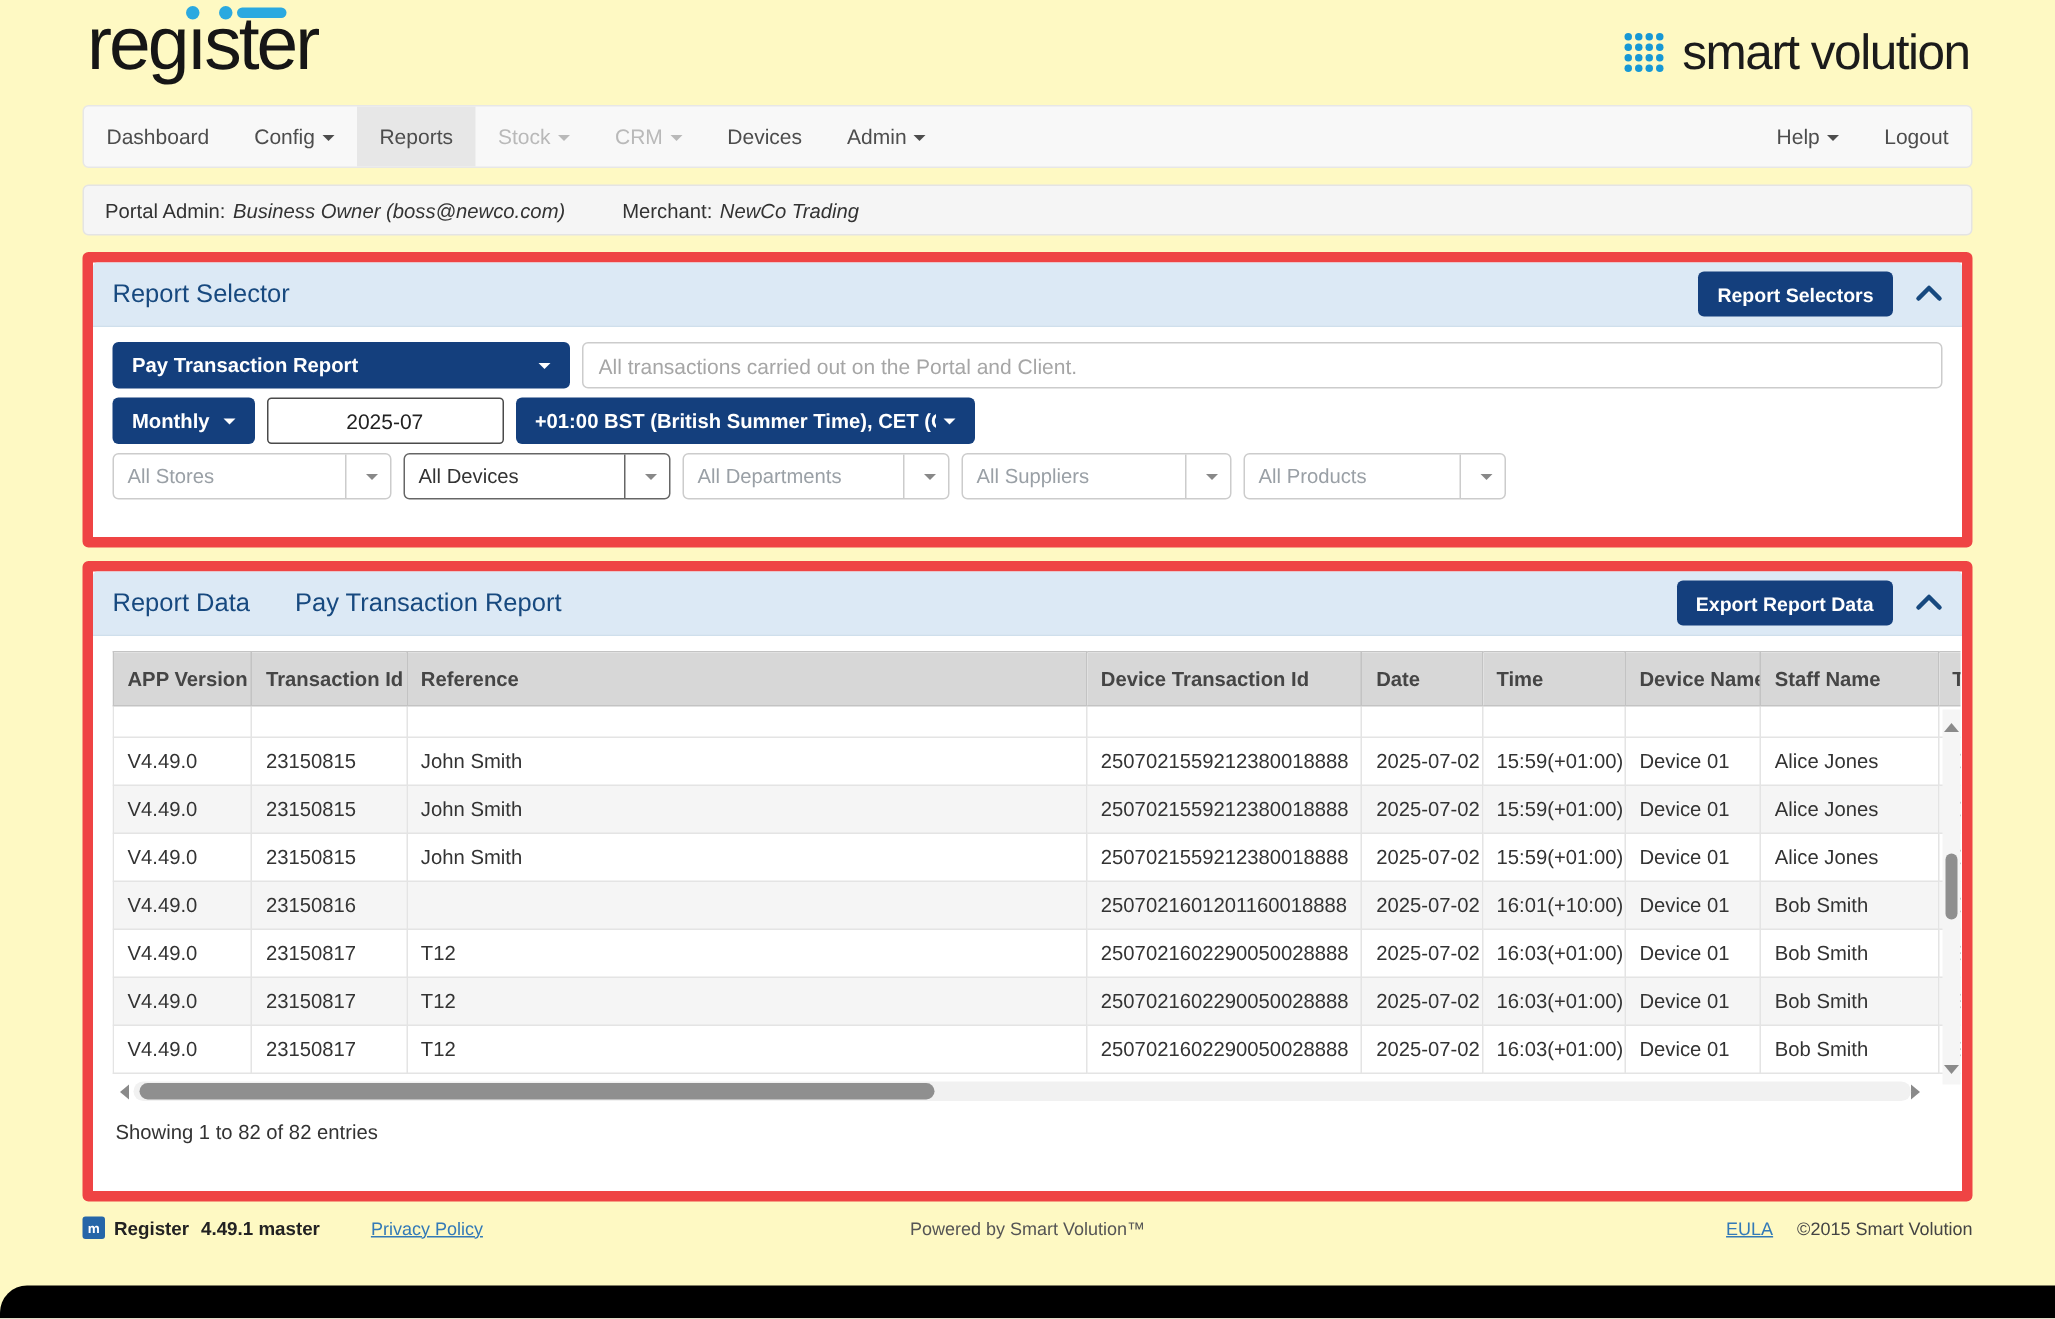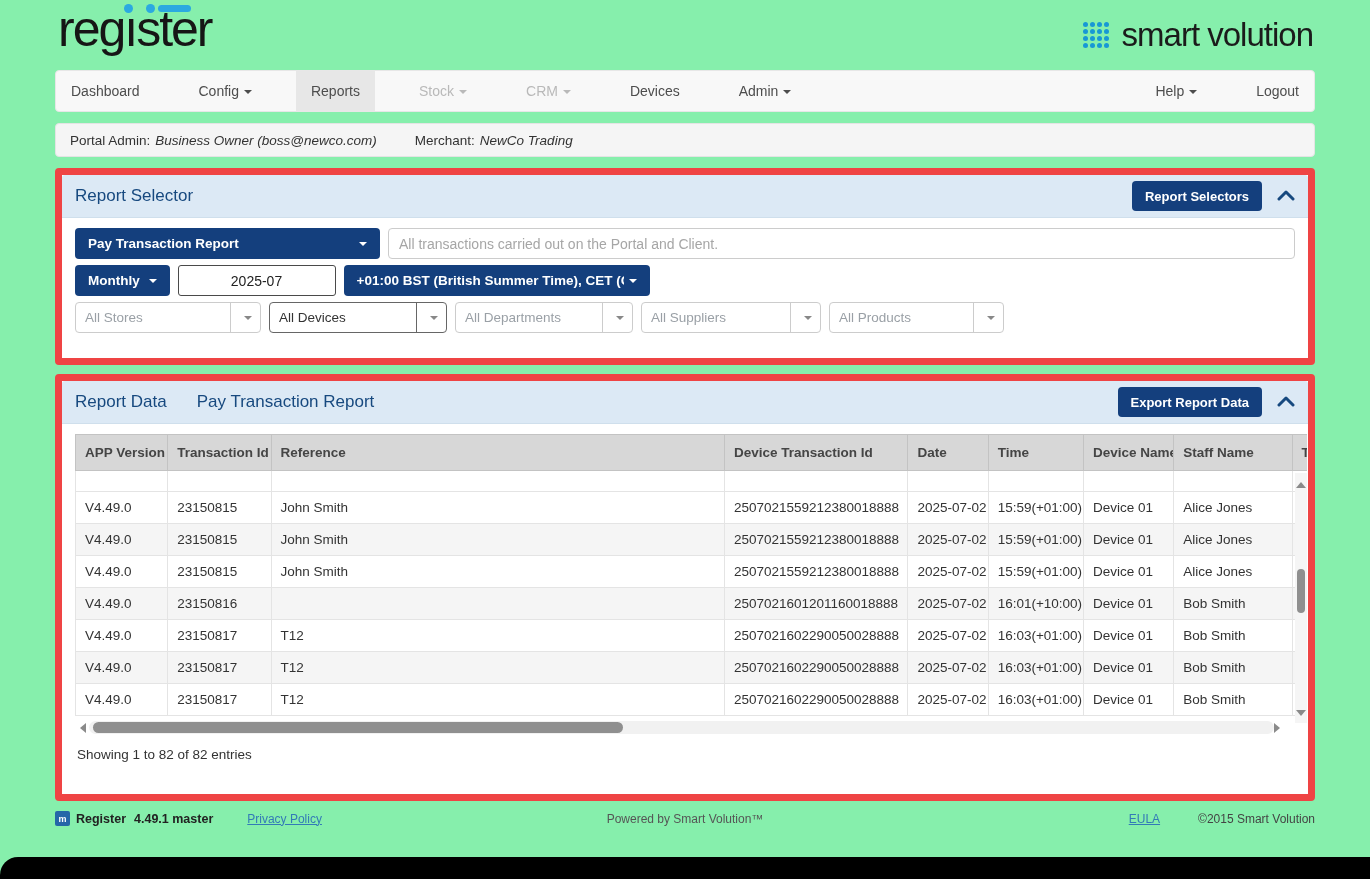--- a/index.html
+++ b/index.html
@@ -1,32 +1,32 @@
 <!DOCTYPE html>
 <html><head>
 <meta charset="utf-8">
 <title>Register - Reports</title>
 <style>
   * { margin:0; padding:0; box-sizing:border-box; }
   html,body { background:#fff; }
   body { font-family:"Liberation Sans", sans-serif; }
-  .page { position:relative; width:1370px; height:879px; background:#86efac; overflow:hidden; }
+  .page { position:relative; width:1370px; height:879px; background:#fef9c3; overflow:hidden; }
 
   
   .logo-register { position:absolute; left:58px; top:0px; font-size:50px; letter-spacing:-2px; color:#161616; }
   .logo-register .accent-dot { position:absolute; width:9px; height:9px; border-radius:50%; background:#2BA9E0; top:4px; }
   .logo-register .accent-bar { position:absolute; height:7px; width:33px; border-radius:4px; background:#2BA9E0; top:5px; }
   .logo-smart { position:absolute; right:57px; top:16px; display:flex; align-items:center; gap:13px; }
   .dot-grid { display:grid; grid-template-columns:repeat(4,5px); grid-auto-rows:5px; gap:2px; }
   .dot-grid span { width:5px; height:5px; border-radius:50%; background:#1798D5; }
   .logo-smart .smart-text { font-size:33px; font-weight:500; letter-spacing:-1px; color:#1b1b1b; }
 
   
   .navbar { position:absolute; left:55px; top:70px; width:1260px; height:42px; background:#f8f8f8; border:1px solid #e7e7e7; border-radius:4px; display:flex; }
-  .nav-left, .nav-right { display:flex;gap:29px; }
+  .nav-left, .nav-right { display:flex; }
   .nav-right { margin-left:auto; }
   .nav-item { padding:0 15px; line-height:40px; font-size:14px; color:#4d4d4d; cursor:pointer; white-space:nowrap; }
   .nav-item.active { background:#e7e7e7; }
   .nav-item.disabled { color:#b9b9b9; }
   .caret { display:inline-block; width:0; height:0; border:4px solid transparent; border-top:4px solid currentColor; margin-left:5px; transform:translateY(2px); }
 
   
   .context-bar { position:absolute; left:55px; top:123px; width:1260px; height:34px; background:#f5f5f5; border:1px solid #e4e4e4; border-radius:4px; display:flex; align-items:center; padding:0 14px; font-size:13.5px; color:#333; }
   .context-item { display:flex; gap:5px; }
   .context-item + .context-item { margin-left:38px; }
@@ -97,21 +97,21 @@
 
   
   .footer { position:absolute; left:55px; top:811px; width:1260px; display:flex; align-items:center; font-size:12px; color:#444; }
   .footer-left { display:flex; align-items:center; gap:6px; }
   .fav { width:15px; height:15px; background:#2566a8; border-radius:2px; color:#fff; font-size:9px; font-weight:700; display:flex; align-items:center; justify-content:center; }
   .app-name { font-weight:700; color:#222; font-size:12.5px; }
   .app-ver { font-weight:700; color:#222; font-size:12.5px; margin-left:2px; }
   a.flink { color:#337ab7; text-decoration:underline; cursor:pointer; }
   .privacy { margin-left:28px; }
   .footer-center { position:absolute; left:0; right:0; text-align:center; color:#555; pointer-events:none; }
-  .footer-right { margin-left:auto; display:flex; align-items:flex-start; gap:38px; }
+  .footer-right { margin-left:auto; display:flex; align-items:flex-start; gap:16px; }
   .black-strip { position:absolute; bottom:0; left:0; width:1370px; height:22px; background:#000; border-top-left-radius:18px; }
 </style>
 </head>
 <body>
 
 <div class="page">
 
   <div class="logo-register">
     <span>reg</span><span>ı</span><span>ster</span>
     <div class="accent-dot" style="left:66px"></div>

